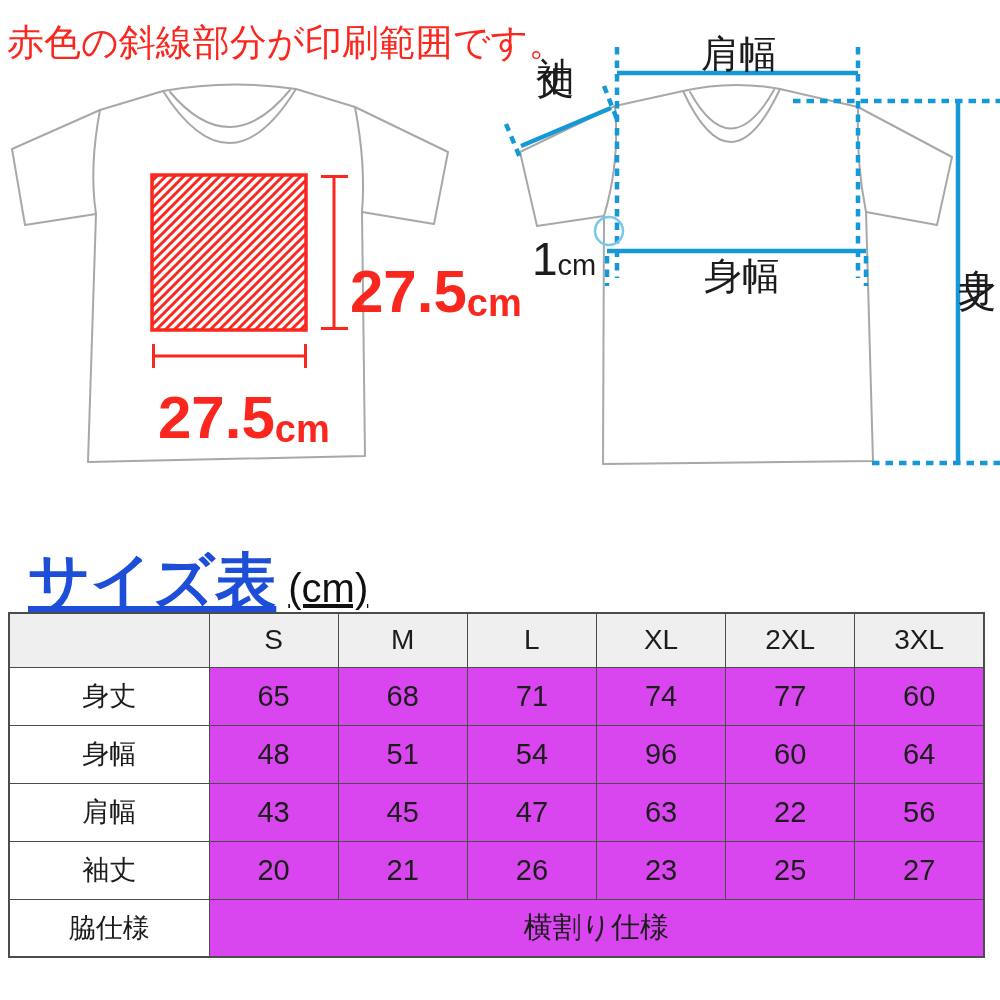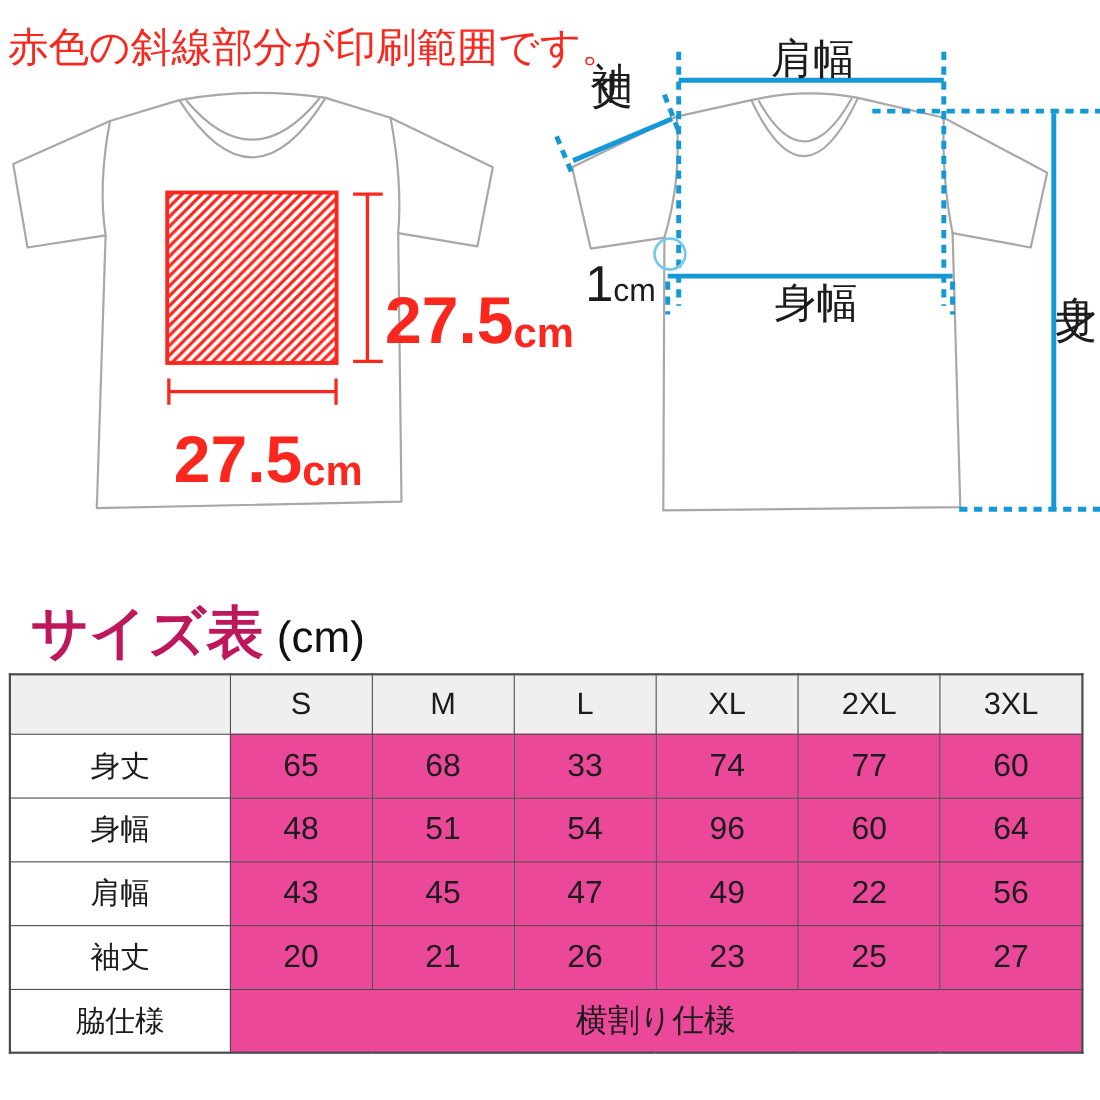--- a/index.html
+++ b/index.html
@@ -31,39 +31,39 @@
   .dim .val{font-size:60px;}
   .dim .unit{font-size:38px;margin-top:28px;}
   .red-dim{color:var(--red);font-weight:bold;align-items:flex-end;}
   #lbl-print-h{left:350px;top:256px;}
   #lbl-print-w{left:158px;top:382px;}
   #lbl-offset{left:532px;top:223px;color:var(--ink);}
   #lbl-offset .val{font-size:46px;}
   #lbl-offset .unit{font-size:29px;}
   
   #table-title{left:28px;top:541px;display:flex;align-items:baseline;white-space:nowrap;}
-  #table-title .t-main{font-size:52px;font-weight:bold;color:#be185d;}
-  #table-title .t-unit{font-size:40px;margin-left:12px;color:#111;}
+  #table-title .t-main{font-size:61px;font-weight:bold;color:#1d4ed8;text-decoration:underline;}
+  #table-title .t-unit{font-size:40px;margin-left:12px;color:#111;text-decoration:underline;}
   
   #size-table{
     left:8px;top:612px;width:977px;
     border-collapse:collapse;table-layout:fixed;
     border:2.5px solid var(--border);
   }
   #size-table th,#size-table td{
     border:1.5px solid var(--border);
     text-align:center;vertical-align:middle;
     font-weight:normal;color:var(--ink);
     padding:0;
   }
   #size-table thead tr{height:54px;}
   #size-table thead th{background:#efefef;font-size:28px;}
   #size-table tbody tr{height:58px;}
   #size-table tbody th{font-size:27px;background:#fff;}
-  #size-table tbody td{font-size:29px;background:#ec4899;}
+  #size-table tbody td{font-size:29px;background:#d946ef;}
 </style>
 </head>
 <body>
 
 <div class="stage">
 
   <svg id="diagram" class="abs" width="1000" height="520" viewBox="0 0 1000 520">
     <defs>
       <pattern id="hatch" width="9" height="9" patternUnits="userSpaceOnUse">
         <path d="M-2,2 L2,-2 M0,9 L9,0 M7,11 L11,7" stroke="#fa271e" stroke-width="3" fill="none"></path>
@@ -156,40 +156,40 @@
         <th>XL</th>
         <th>2XL</th>
         <th>3XL</th>
       </tr>
     </thead>
     <tbody>
       <tr>
         <th>身丈</th>
         <td>65</td>
         <td>68</td>
-        <td>33</td>
+        <td>71</td>
         <td>74</td>
         <td>77</td>
         <td>60</td>
       </tr>
       <tr>
         <th>身幅</th>
         <td>48</td>
         <td>51</td>
         <td>54</td>
         <td>96</td>
         <td>60</td>
         <td>64</td>
       </tr>
       <tr>
         <th>肩幅</th>
         <td>43</td>
         <td>45</td>
         <td>47</td>
-        <td>49</td>
+        <td>63</td>
         <td>22</td>
         <td>56</td>
       </tr>
       <tr>
         <th>袖丈</th>
         <td>20</td>
         <td>21</td>
         <td>26</td>
         <td>23</td>
         <td>25</td>

